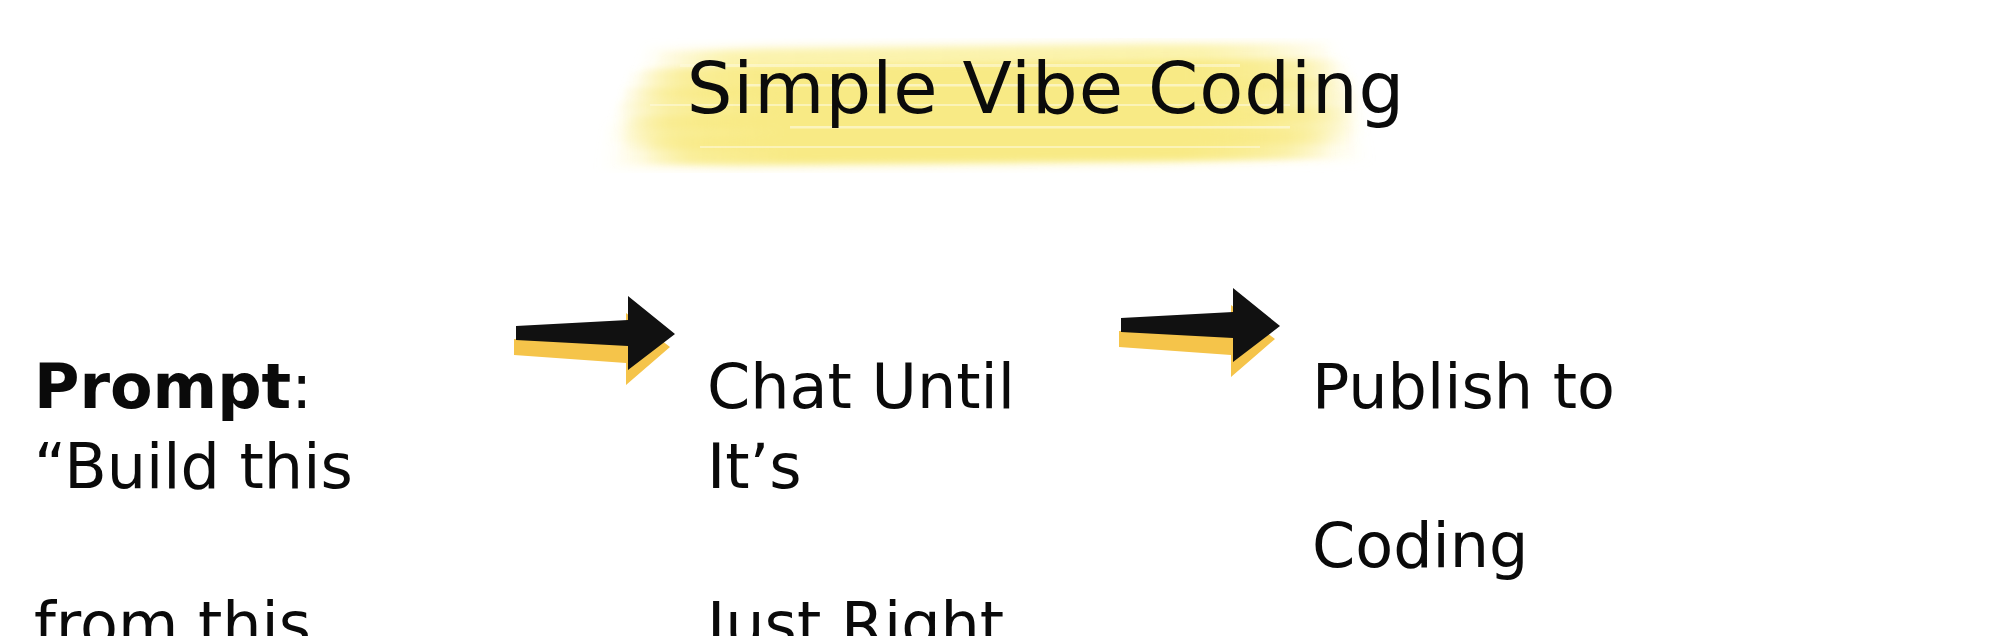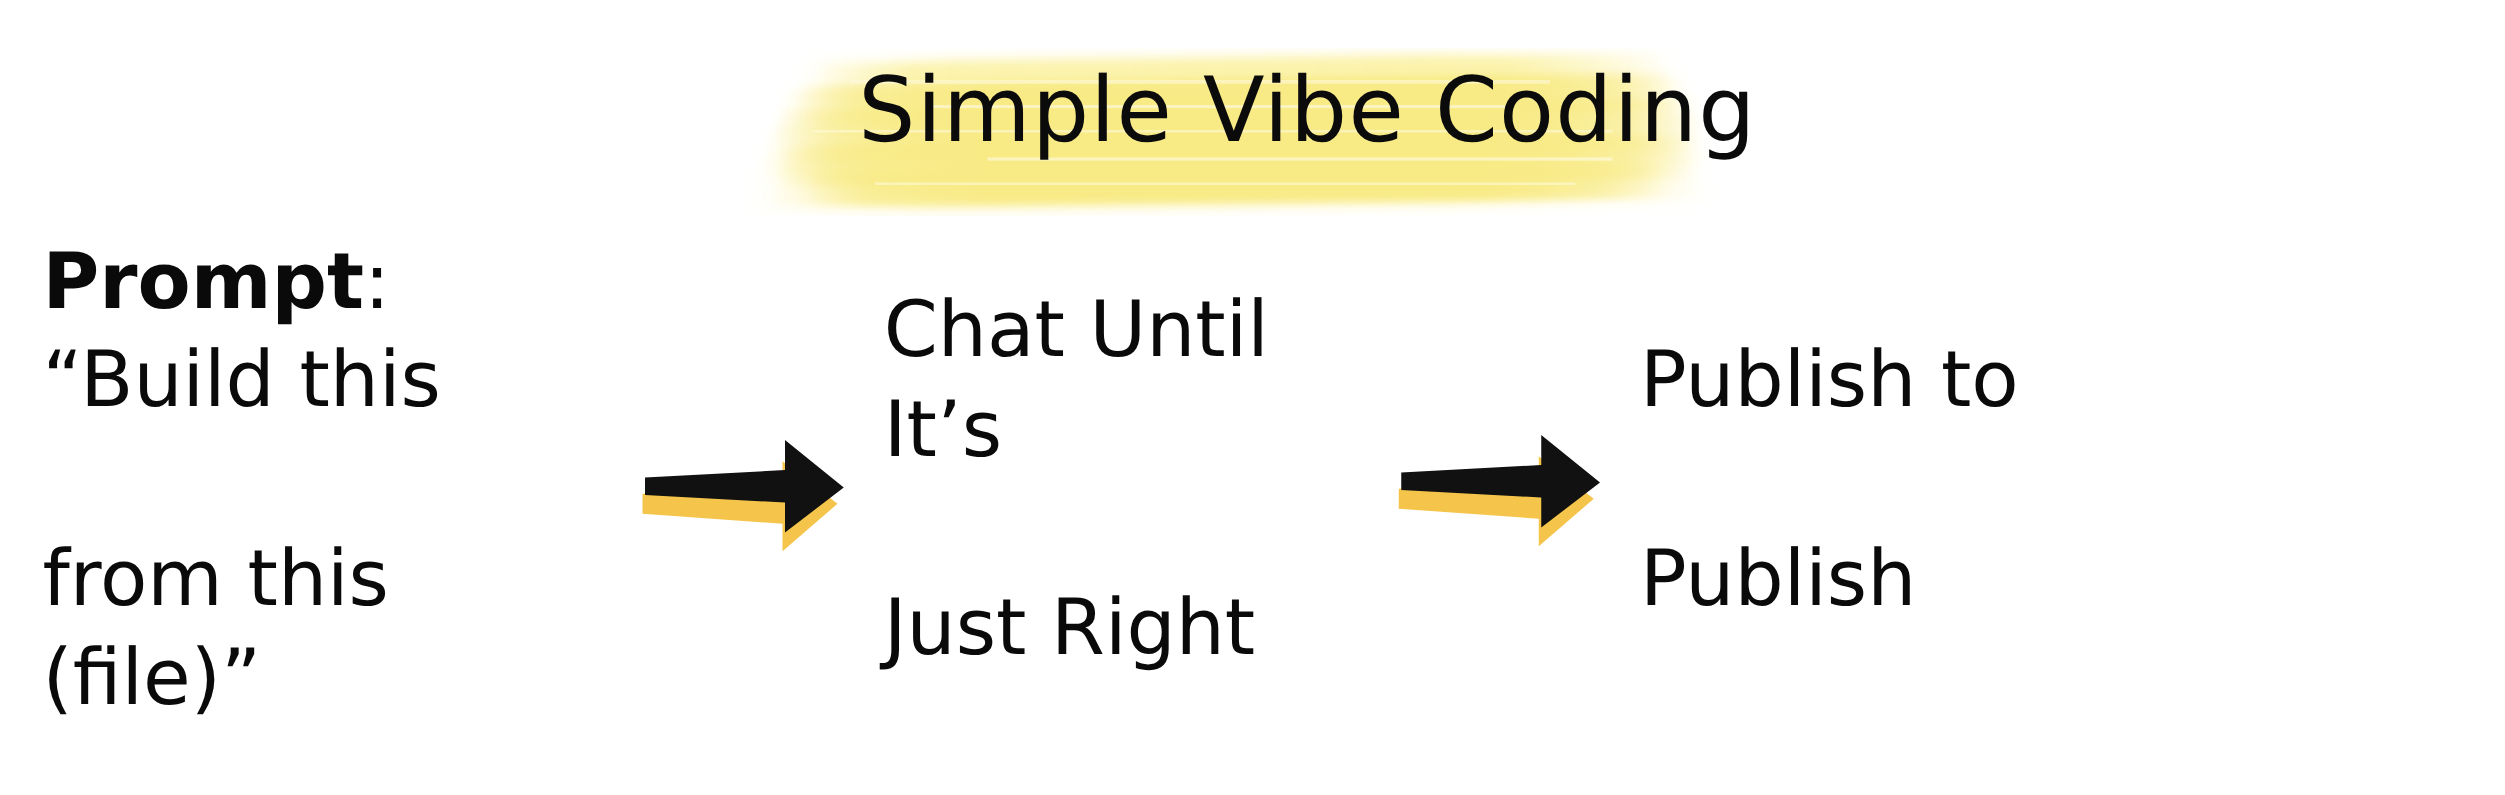--- a/index.html
+++ b/index.html
@@ -49,21 +49,20 @@
 
   
   #flow-row {
     position: absolute;
     left: 0;
     top: 268px;
     width: 1596px;
     height: 230px;
     display: flex;
     flex-direction: row;
-    align-items: center;
     justify-content: flex-start;
   }
 
   .flow-step {
     font-family: "DejaVu Sans", sans-serif;
     font-size: 62px;
     line-height: 1.28;
     color: #0a0a0a;
     white-space: pre-line;
     flex: 0 0 auto;
@@ -180,16 +179,16 @@
     <svg viewBox="0 0 195 96">
       <g transform="translate(-2,13)">
         <path d="M 4 36 L 116 30 L 116 10 L 160 44 L 116 82 L 116 60 L 4 52 Z" fill="#F5C44A"></path>
       </g>
       <path d="M 4 36 L 116 30 L 116 6 L 163 44 L 116 80 L 116 56 L 4 50 Z" fill="#111111"></path>
     </svg>
   </div>
 
   <div class="flow-step" id="step-3">
     <span class="line">Publish to</span>
-    <span class="line">Publish</span>
+    <span class="line">Coding</span>
   </div>
 
 </div>
 
 </body></html>

